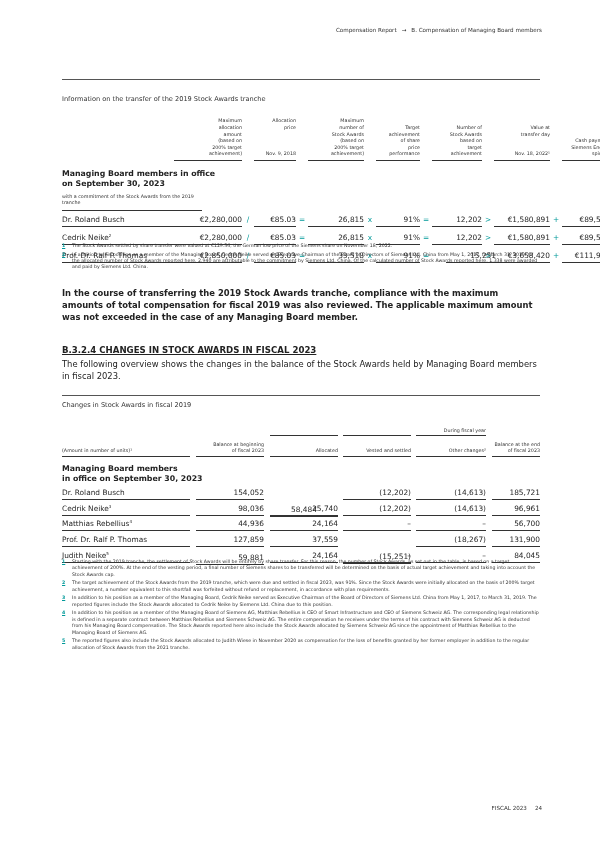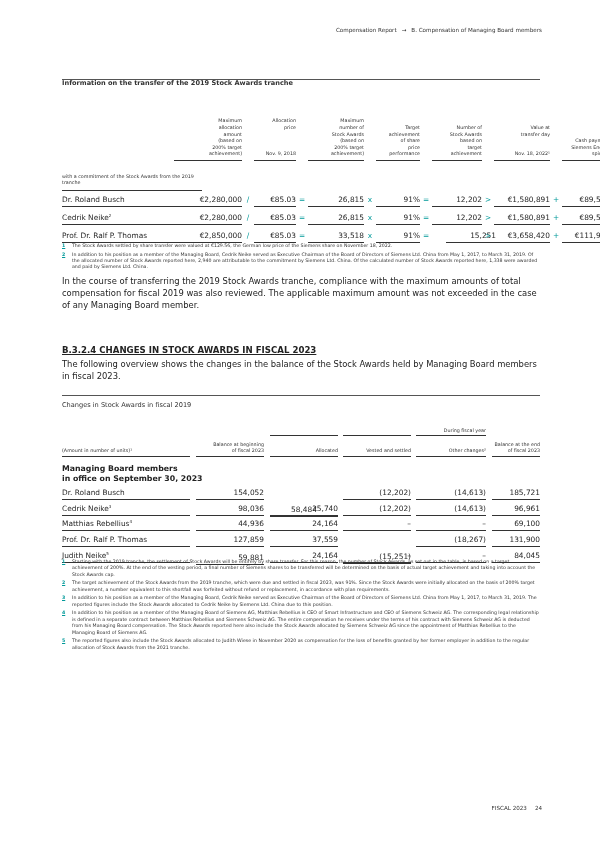--- a/index.html
+++ b/index.html
@@ -45,21 +45,21 @@
   .footer .pg { margin-left: 8px; }
 </style>
 </head>
 <body>
 
 <div class="header">
   <span>Compensation Report</span><span class="arrow">→</span><span>B. Compensation of Managing Board members</span>
 </div>
 
 <div class="rule" style="top:79px;"></div>
-<div class="caption" style="top:79px;font-weight:bold;">Information on the transfer of the 2019 Stock Awards tranche</div>
+<div class="caption" style="top:95px;">Information on the transfer of the 2019 Stock Awards tranche</div>
 
 <div class="t1">
   <div class="t1-head" id="t1-head">
       <div class="t1-hcell" style="left: 112px; width: 68px;">
         <span class="sub">Maximum</span>
         <span class="sub">allocation</span>
         <span class="sub">amount</span>
         <span class="sub">(based on</span>
         <span class="sub">200% target</span>
         <span class="sub">achievement)</span>
@@ -107,20 +107,21 @@
       <div class="t1-hcell" style="left: 500px; width: 48px;">
         <span class="sub">&nbsp;</span>
         <span class="sub">&nbsp;</span>
         <span class="sub">&nbsp;</span>
         <span class="sub">Cash payment</span>
         <span class="sub">Siemens Energy</span>
         <span class="sub">spin-off</span>
       </div>
     </div>
   <div class="t1-group">
+    <div class="t1-group-title">Managing Board members in office on September 30, 2023</div>
     <div class="t1-group-sub">with a commitment of the Stock Awards from the 2019 tranche</div>
   </div>
   <div id="t1-body">
       <div class="t1-row">
         <div class="t1-cell t1-name" style="left: 0px; width: 160px;"><span>Dr. Roland Busch</span></div>
         <div class="t1-cell" style="left: 112px; width: 68px;">€2,280,000</div>
         <div class="t1-cell" style="left: 192px; width: 42px;">€85.03</div>
         <div class="t1-cell" style="left: 246px; width: 56px;">26,815</div>
         <div class="t1-cell" style="left: 314px; width: 44px;">91%</div>
         <div class="t1-cell" style="left: 370px; width: 50px;">12,202</div>
@@ -172,21 +173,21 @@
     <div class="fn-item">
       <span class="fn-num">1</span>
       <span class="fn-text">The Stock Awards settled by share transfer were valued at €129.56, the German low price of the Siemens share on November 18, 2022.</span>
     </div>
     <div class="fn-item">
       <span class="fn-num">2</span>
       <span class="fn-text">In addition to his position as a member of the Managing Board, Cedrik Neike served as Executive Chairman of the Board of Directors of Siemens Ltd. China from May 1, 2017, to March 31, 2019. Of the allocated number of Stock Awards reported here, 2,940 are attributable to the commitment by Siemens Ltd. China. Of the calculated number of Stock Awards reported here, 1,338 were awarded and paid by Siemens Ltd. China.</span>
     </div>
   </div>
 
-<div class="body-p" style="top:275px;">In the course of transferring the 2019 Stock Awards tranche, compliance with the maximum amounts of total compensation for fiscal 2019 was also reviewed. The applicable maximum amount was not exceeded in the case of any Managing Board member.</div>
+<div class="body-p" style="top:287px;font-weight:bold;">In the course of transferring the 2019 Stock Awards tranche, compliance with the maximum amounts of total compensation for fiscal 2019 was also reviewed. The applicable maximum amount was not exceeded in the case of any Managing Board member.</div>
 
 <div class="h2">B.3.2.4 CHANGES IN STOCK AWARDS IN FISCAL 2023</div>
 <div class="body-p" style="top:358px;">The following overview shows the changes in the balance of the Stock Awards held by Managing Board members in fiscal 2023.</div>
 
 <div class="rule" style="top:395px;"></div>
 <div class="caption" style="top:401px;">Changes in Stock Awards in fiscal 2019</div>
 
 <div class="t2" id="t2">
   <div class="t2-title">
     <div>Managing Board members</div>
@@ -224,21 +225,21 @@
     <div class="t2-cell" style="left: 134px; width: 68px; top: 82.7px;">98,036</div>
     <div class="t2-cell" style="left: 208px; width: 68px; top: 82.7px;">25,740</div>
     <div class="t2-cell" style="left: 281px; width: 68px; top: 82.7px;">(12,202)</div>
     <div class="t2-cell" style="left: 354px; width: 70px; top: 82.7px;">(14,613)</div>
     <div class="t2-cell" style="left: 430px; width: 48px; top: 82.7px;">96,961</div>
     <div class="t2-cell" style="left: 0px; width: 128px; top: 98.4px; text-align: left;"><span>Matthias Rebellius</span><sup>4</sup></div>
     <div class="t2-cell" style="left: 134px; width: 68px; top: 98.4px;">44,936</div>
     <div class="t2-cell" style="left: 208px; width: 68px; top: 98.4px;">24,164</div>
     <div class="t2-cell" style="left: 281px; width: 68px; top: 98.4px;">–</div>
     <div class="t2-cell" style="left: 354px; width: 70px; top: 98.4px;">–</div>
-    <div class="t2-cell" style="left: 430px; width: 48px; top: 98.4px;">69,100</div>
+    <div class="t2-cell" style="left: 430px; width: 48px; top: 98.4px;">56,700</div>
     <div class="t2-cell" style="left: 0px; width: 128px; top: 114.1px; text-align: left;"><span>Prof. Dr. Ralf P. Thomas</span></div>
     <div class="t2-cell" style="left: 134px; width: 68px; top: 114.1px;">127,859</div>
     <div class="t2-cell" style="left: 208px; width: 68px; top: 114.1px;">37,559</div>
     <div class="t2-cell" style="left: 281px; width: 68px; top: 131px;">(15,251)</div>
     <div class="t2-cell" style="left: 354px; width: 70px; top: 114.1px;">(18,267)</div>
     <div class="t2-cell" style="left: 430px; width: 48px; top: 114.1px;">131,900</div>
     <div class="t2-cell" style="left: 0px; width: 128px; top: 129.8px; text-align: left;"><span>Judith Neike</span><sup>5</sup></div>
     <div class="t2-cell" style="left: 134px; width: 68px; top: 132px;">59,881</div>
     <div class="t2-cell" style="left: 208px; width: 68px; top: 129.8px;">24,164</div>
     <div class="t2-cell" style="left: 281px; width: 68px; top: 129.8px;">–</div>

